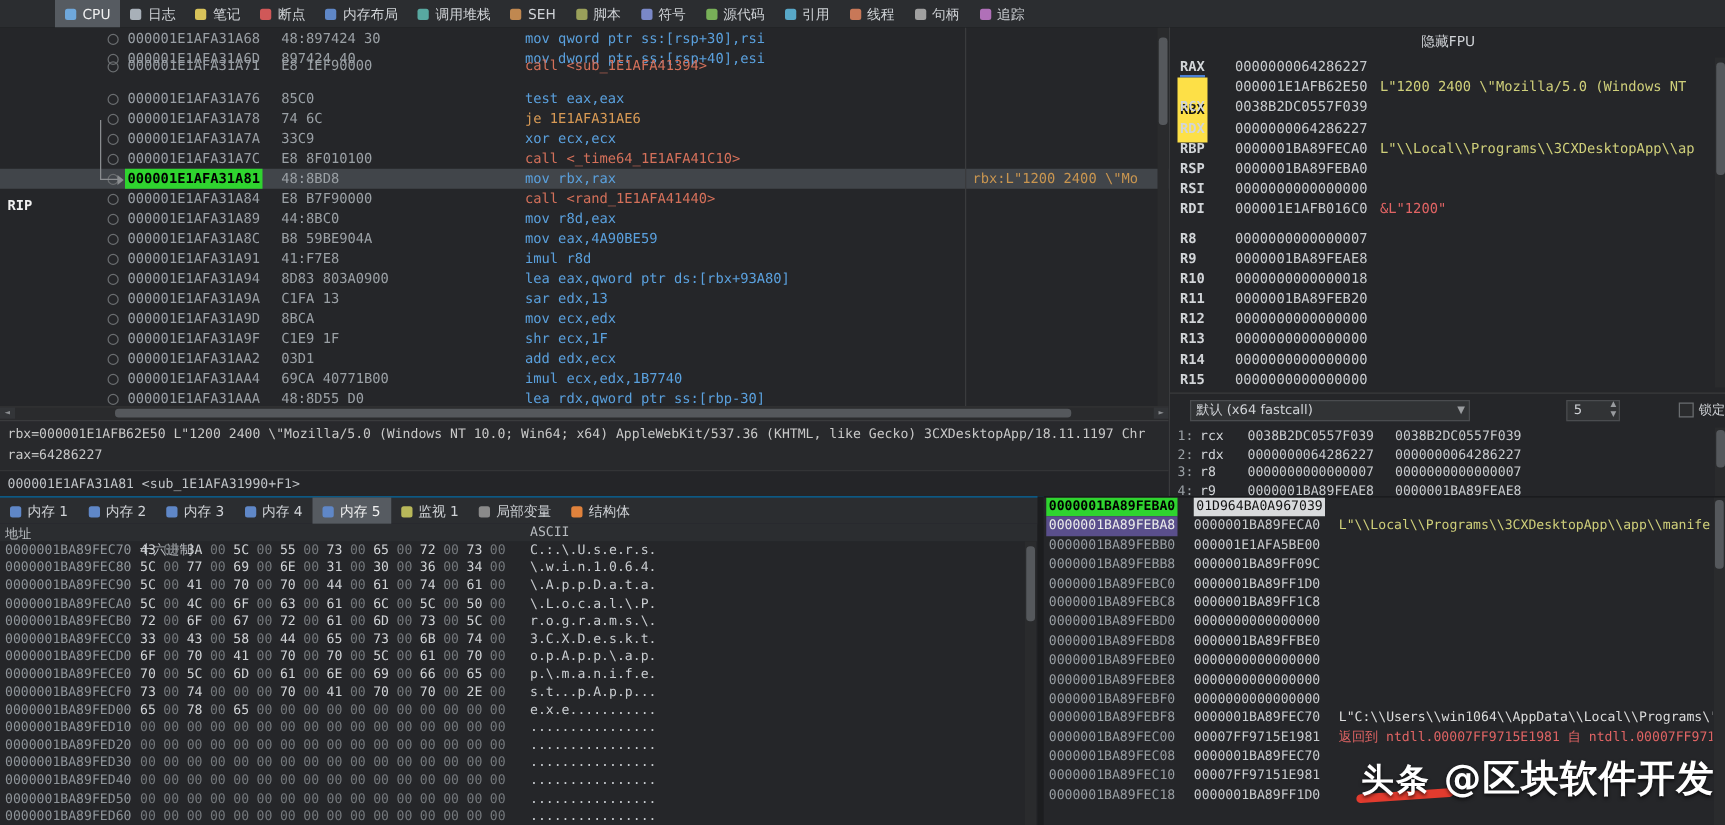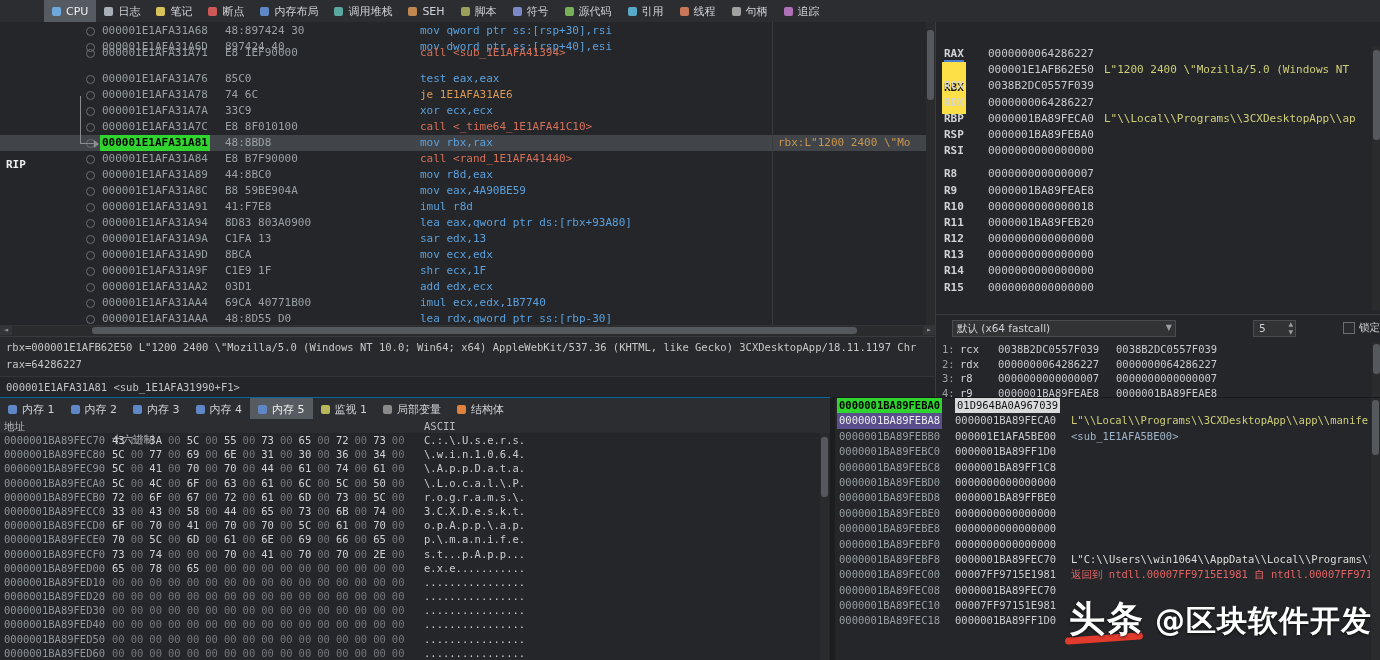--- a/index.html
+++ b/index.html
@@ -106,21 +106,21 @@
   .saddr.green{background:#2fd42f;color:#000;font-weight:bold;padding:0 2px;left:2px;}
   .saddr.purple{background:#5a4f8c;color:#ececec;padding:0 2px;left:2px;}
   .sval{position:absolute;left:120px;color:#c8cbce;}
   .sval.selected{background:#d8dadc;color:#111;padding:0 2px;}
   .sann{position:absolute;left:236px;right:10px;overflow:hidden;white-space:nowrap;}
 
   
   .watermark{position:absolute;right:8px;bottom:16px;z-index:20;display:flex;align-items:baseline;gap:10px;
              font-family:"DejaVu Sans",sans-serif;font-weight:bold;color:#fff;
              text-shadow:0 1px 3px rgba(0,0,0,.7);}
-  .wm-brand{position:relative;font-size:36px;letter-spacing:2px;}
+  .wm-brand{position:relative;font-size:26px;letter-spacing:2px;}
   .wm-accent{position:absolute;left:-4px;bottom:2px;width:78px;height:7px;background:#e23b2e;
              transform:rotate(-4deg);border-radius:4px;z-index:-1;}
   .wm-handle{font-size:30px;letter-spacing:1px;}
 </style>
 </head>
 <body>
 
 <div class="screen">
 
   <div class="menubar ui" id="menu-tabs">
@@ -317,20 +317,21 @@
 
   <div class="infopane">
     <div class="iline" style="top:4px;">rbx=000001E1AFB62E50 L"1200 2400 \"Mozilla/5.0 (Windows NT 10.0; Win64; x64) AppleWebKit/537.36 (KHTML, like Gecko) 3CXDesktopApp/18.11.1197 Chr</div>
     <div class="iline" style="top:21px;">rax=64286227</div>
   </div>
   <div class="addrline">
     <span>000001E1AFA31A81 &lt;sub_1E1AFA31990+F1&gt;</span>
   </div>
 
   <div class="regpane">
+    <div class="regtitle ui">隐藏FPU</div>
     <div class="regrows" id="register-rows">
         <div class="rrow">
           <span class="rname boxed">RAX</span>
           <span class="rval">0000000064286227</span>
         </div>
         <div class="rrow">
           <span class="rname hl-yellow">RBX</span>
           <span class="rval">000001E1AFB62E50</span>
           <span class="rann str">L"1200 2400 \"Mozilla/5.0 (Windows NT</span>
         </div>
@@ -347,20 +348,25 @@
           <span class="rval">0000001BA89FECA0</span>
           <span class="rann str">L"\\Local\\Programs\\3CXDesktopApp\\ap</span>
         </div>
         <div class="rrow">
           <span class="rname">RSP</span>
           <span class="rval">0000001BA89FEBA0</span>
         </div>
         <div class="rrow">
           <span class="rname">RSI</span>
           <span class="rval">0000000000000000</span>
+        </div>
+        <div class="rrow">
+          <span class="rname">RDI</span>
+          <span class="rval">000001E1AFB016C0</span>
+          <span class="rann red">&amp;L"1200"</span>
         </div>
         <div class="rrow gap">
           <span class="rname">R8</span>
           <span class="rval">0000000000000007</span>
         </div>
         <div class="rrow">
           <span class="rname">R9</span>
           <span class="rval">0000001BA89FEAE8</span>
         </div>
         <div class="rrow">
@@ -573,21 +579,24 @@
           <span class="sval selected">01D964BA0A967039</span>
         </div>
         <div class="srow">
           <span class="saddr purple">0000001BA89FEBA8</span>
           <span class="sval">0000001BA89FECA0</span>
           <span class="sann str">L"\\Local\\Programs\\3CXDesktopApp\\app\\manife</span>
         </div>
         <div class="srow">
           <span class="saddr">0000001BA89FEBB0</span>
           <span class="sval">000001E1AFA5BE00</span>
-          <span class="sann sub">&lt;sub_1E1AFA5BE00&gt;</span>
+        </div>
+        <div class="srow">
+          <span class="saddr">0000001BA89FEBB8</span>
+          <span class="sval">0000001BA89FF09C</span>
         </div>
         <div class="srow">
           <span class="saddr">0000001BA89FEBC0</span>
           <span class="sval">0000001BA89FF1D0</span>
         </div>
         <div class="srow">
           <span class="saddr">0000001BA89FEBC8</span>
           <span class="sval">0000001BA89FF1C8</span>
         </div>
         <div class="srow">

